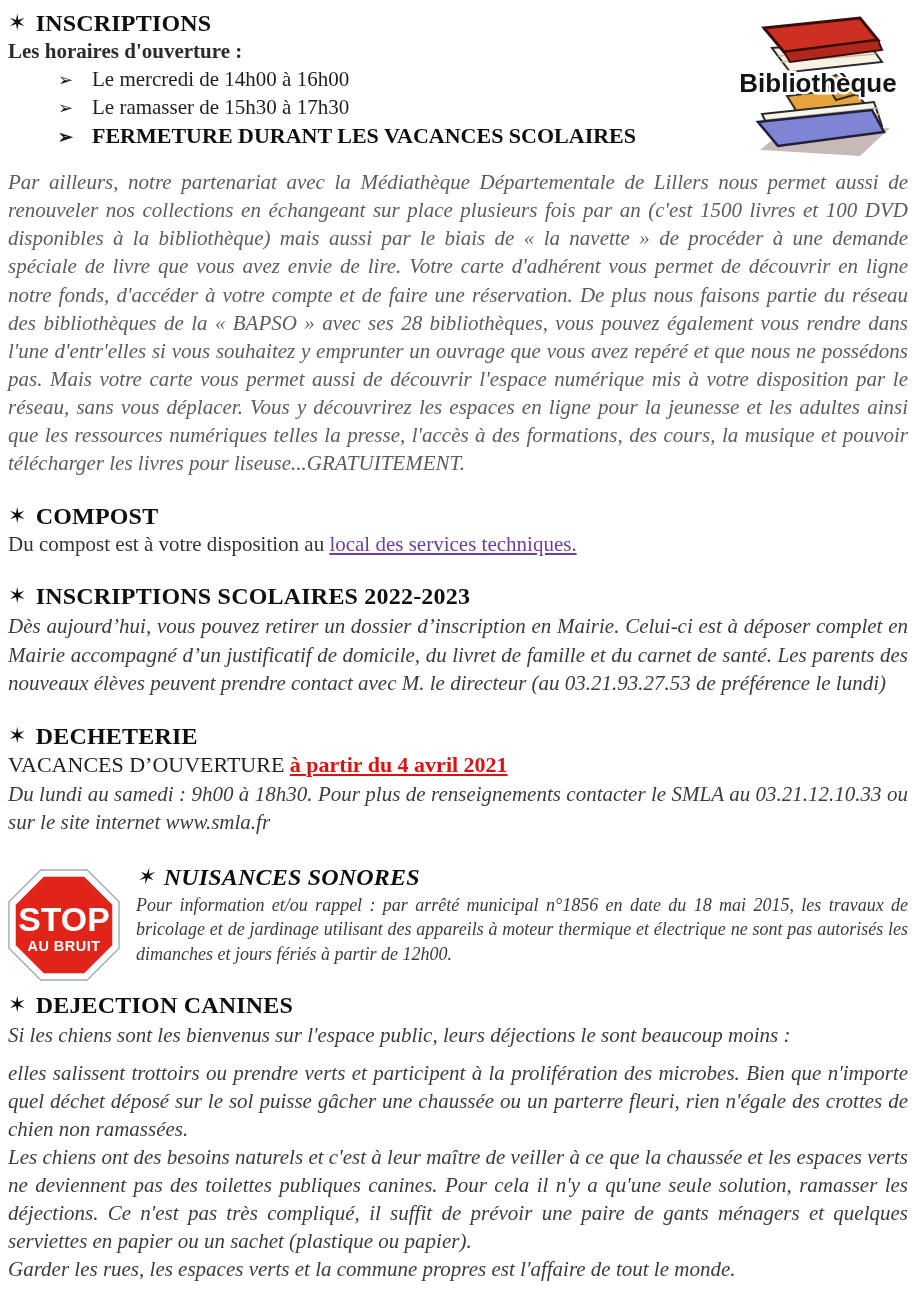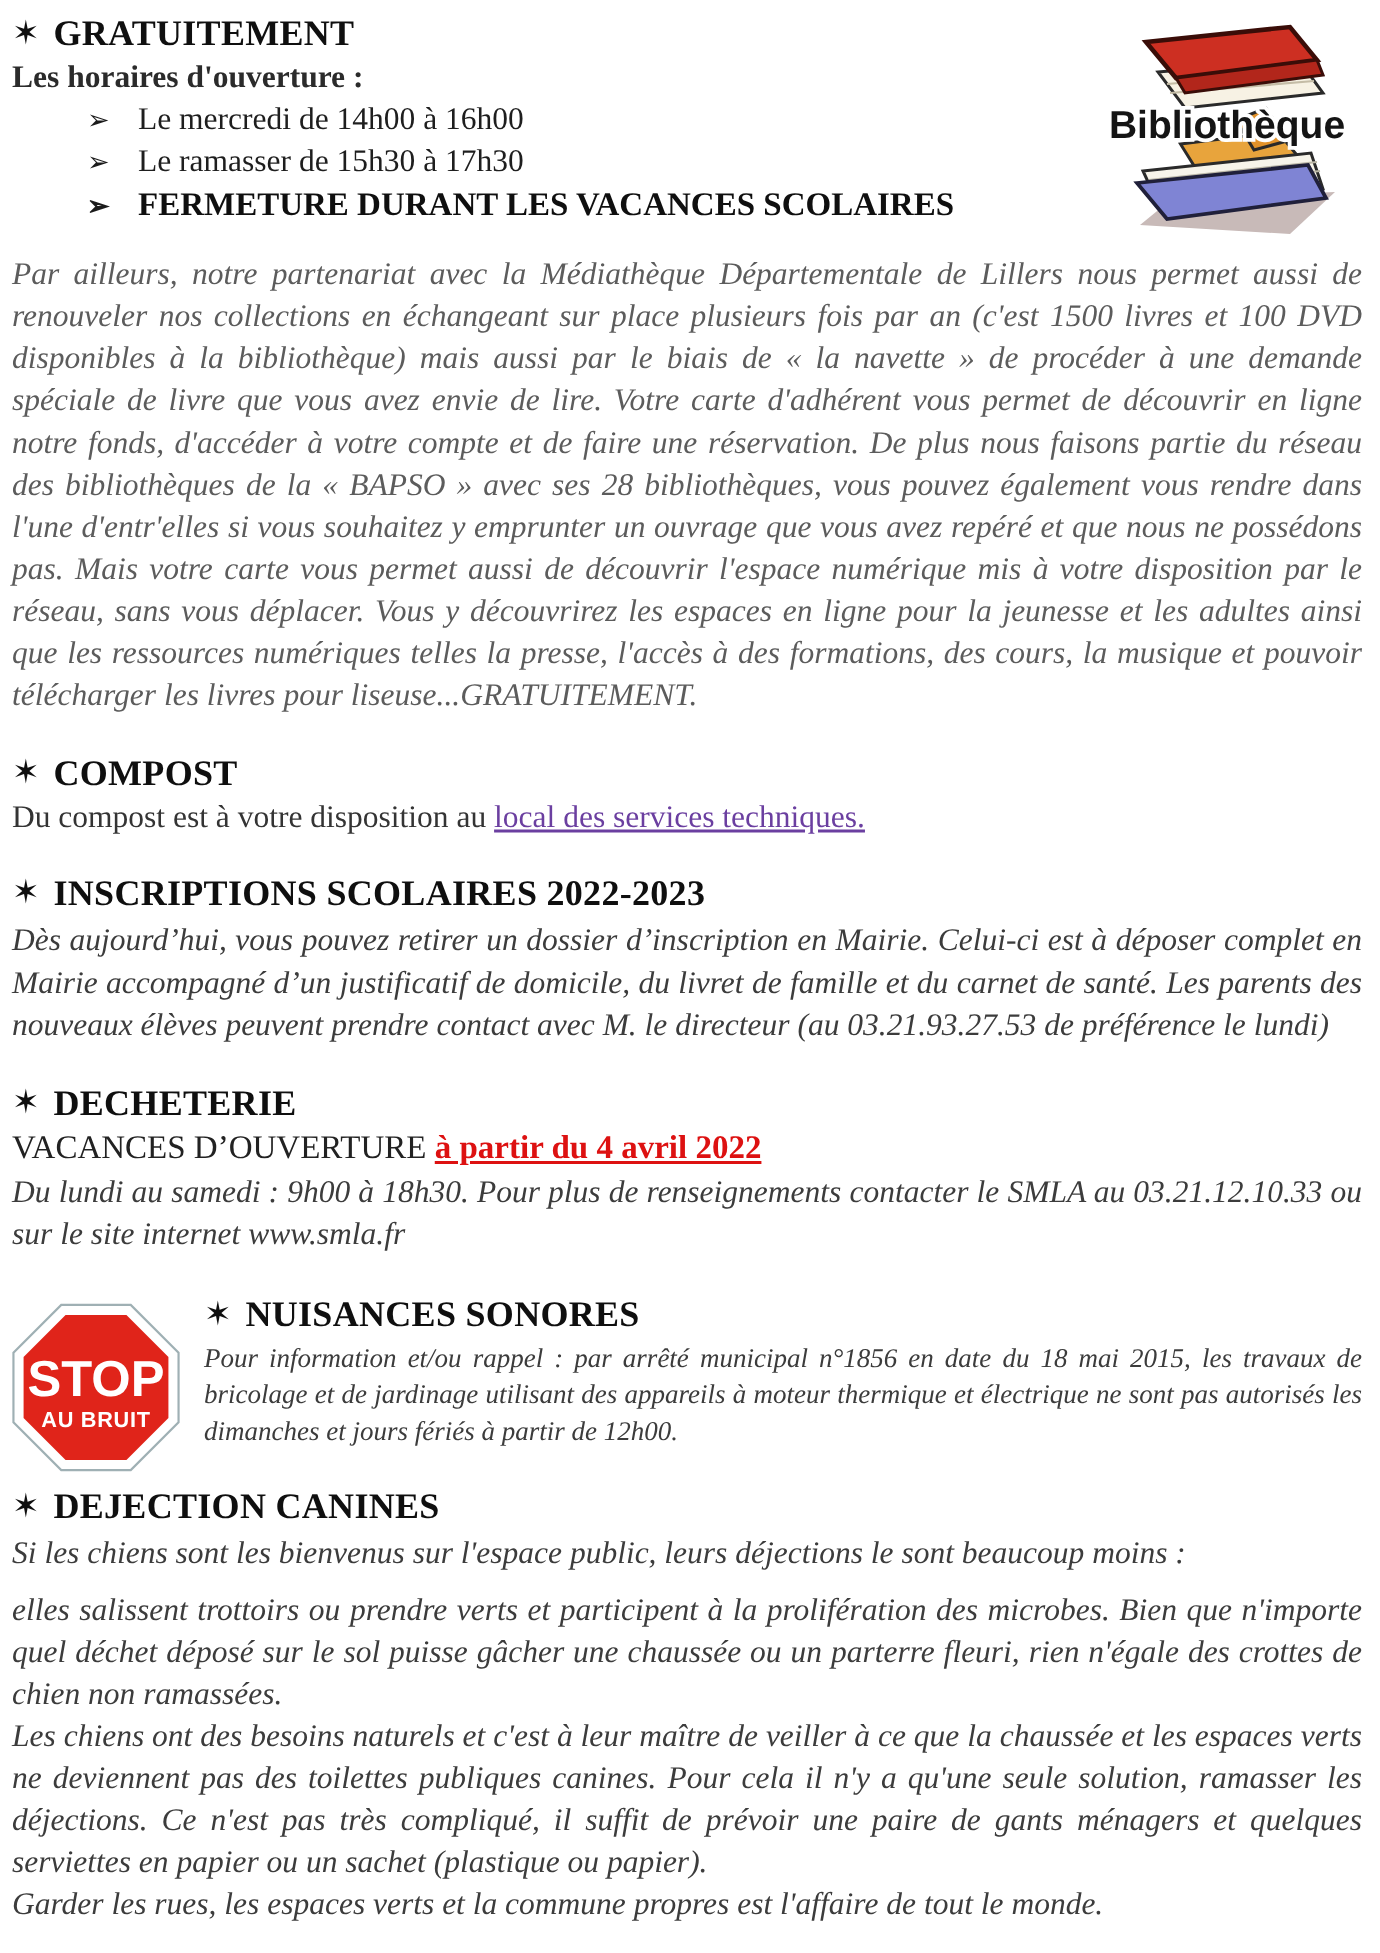--- a/index.html
+++ b/index.html
@@ -35,21 +35,21 @@
   .compost-line { font-size:21px; margin:2px 0 0 0; color:#343434; }
   a.purple-link { color:#6b3fa0; }
 
   
   .horaires-line { font-size:22px; margin:2px 0 2px 0; color:#222222; }
   .red-date { color:#dd1111; font-weight:bold; text-decoration:underline; }
 
   
   .nuis-wrap { margin-top:28px; }
   .stop-sign { float:left; width:112px; height:114px; margin:4px 16px 2px 0; }
-  .nuis-head { margin-top:2px; }
+  .nuis-head { margin-top:2px;font-style:italic; }
   .nuis-par { font-size:18px; line-height:1.36; }
 
   
   .dej p { margin:0; }
   .dej .p-first { margin-bottom:9px; }
 </style>
 </head>
 <body>
 
 <div class="page">
@@ -74,21 +74,21 @@
       <line x1="48" y1="52" x2="144" y2="44" stroke="#c4bca6" stroke-width="1.5"></line>
 
       <polygon points="96,24 122,22 126,34 100,36" fill="#efdb4e" stroke="#2a2a2a" stroke-width="2"></polygon>
 
       <polygon points="32,18 128,8 146,30 52,42" fill="#cd2f22 " stroke="#3a0d08" stroke-width="3"></polygon>
       <polygon points="52,42 146,30 150,40 58,52" fill="#b2261b" stroke="#3a0d08" stroke-width="2"></polygon>
 
       <text x="86" y="82" text-anchor="middle" font-family="Liberation Sans, sans-serif" font-size="26" font-weight="bold" fill="#141414" stroke="#ffffff" stroke-width="5" paint-order="stroke">Bibliothèque</text>
     </svg>
 
-    <h1 class="sec-head"><span class="star">✶</span><span>GRATUITEMENT</span></h1>
+    <h1 class="sec-head"><span class="star">✶</span><span>INSCRIPTIONS</span></h1>
 
     <p class="intro-line">Les horaires d'ouverture :</p>
 
     <ul class="hours">
       <li><span class="arrow">➢</span><span>Le mercredi de 14h00 à 16h00</span></li>
       <li><span class="arrow">➢</span><span>Le ramasser de 15h30 à 17h30</span></li>
       <li class="strong"><span class="arrow">➢</span><span>FERMETURE DURANT LES VACANCES SCOLAIRES</span></li>
     </ul>
   </div>
 
@@ -99,21 +99,21 @@
     <p class="compost-line"><span>Du compost est à votre disposition au </span><a href="#" class="purple-link">local des services techniques.</a></p>
   </div>
 
   <div class="sec">
     <h1 class="sec-head"><span class="star">✶</span><span>INSCRIPTIONS SCOLAIRES 2022-2023</span></h1>
     <p class="body-text">Dès aujourd’hui, vous pouvez retirer un dossier d’inscription en Mairie. Celui-ci est à déposer complet en Mairie accompagné d’un justificatif de domicile, du livret de famille et du carnet de santé. Les parents des nouveaux élèves peuvent prendre contact avec M. le directeur (au 03.21.93.27.53 de préférence le lundi)</p>
   </div>
 
   <div class="sec">
     <h1 class="sec-head"><span class="star">✶</span><span>DECHETERIE</span></h1>
-    <p class="horaires-line"><span>VACANCES D’OUVERTURE </span><span class="red-date">à partir du 4 avril 2022</span></p>
+    <p class="horaires-line"><span>VACANCES D’OUVERTURE </span><span class="red-date">à partir du 4 avril 2021</span></p>
     <p class="body-text">Du lundi au samedi : 9h00 à 18h30. Pour plus de renseignements contacter le SMLA au 03.21.12.10.33 ou sur le site internet www.smla.fr</p>
   </div>
 
   <div class="nuis-wrap">
     <svg class="stop-sign" viewBox="0 0 116 116" aria-hidden="true">
       <polygon points="34,1 82,1 115,34 115,82 82,115 34,115 1,82 1,34" fill="#ffffff" stroke="#9fb0b4" stroke-width="1.5"></polygon>
       <polygon points="37,8 79,8 108,37 108,79 79,108 37,108 8,79 8,37" fill="#e0241a"></polygon>
       <text x="58" y="64" text-anchor="middle" font-family="Liberation Sans, sans-serif" font-size="35" font-weight="bold" fill="#ffffff" letter-spacing="0">STOP</text>
       <text x="58" y="85" text-anchor="middle" font-family="Liberation Sans, sans-serif" font-size="15" font-weight="bold" fill="#ffffff" letter-spacing="0.5">AU BRUIT</text>
     </svg>

